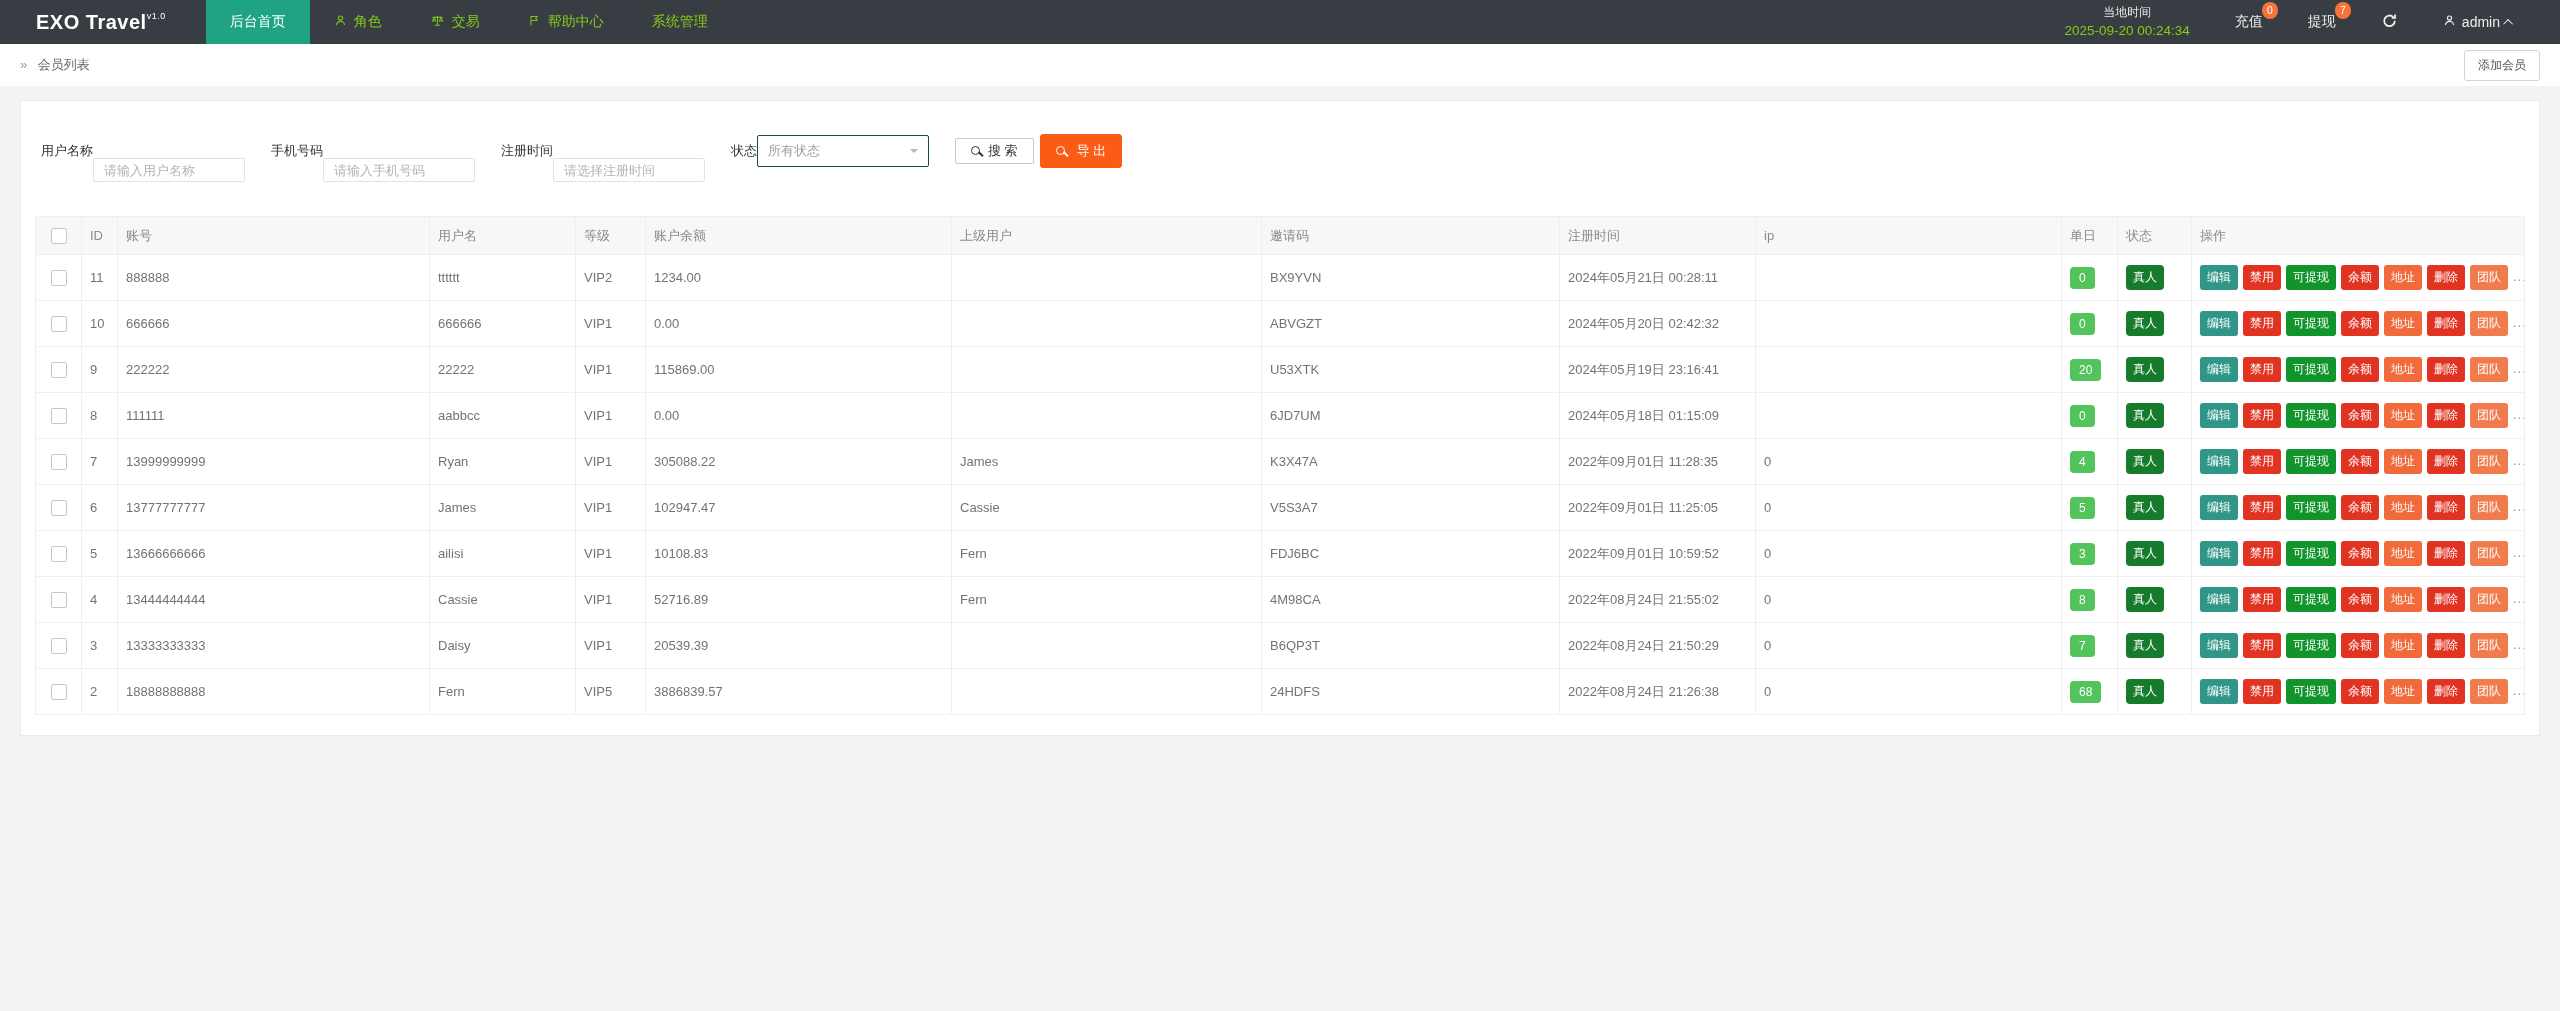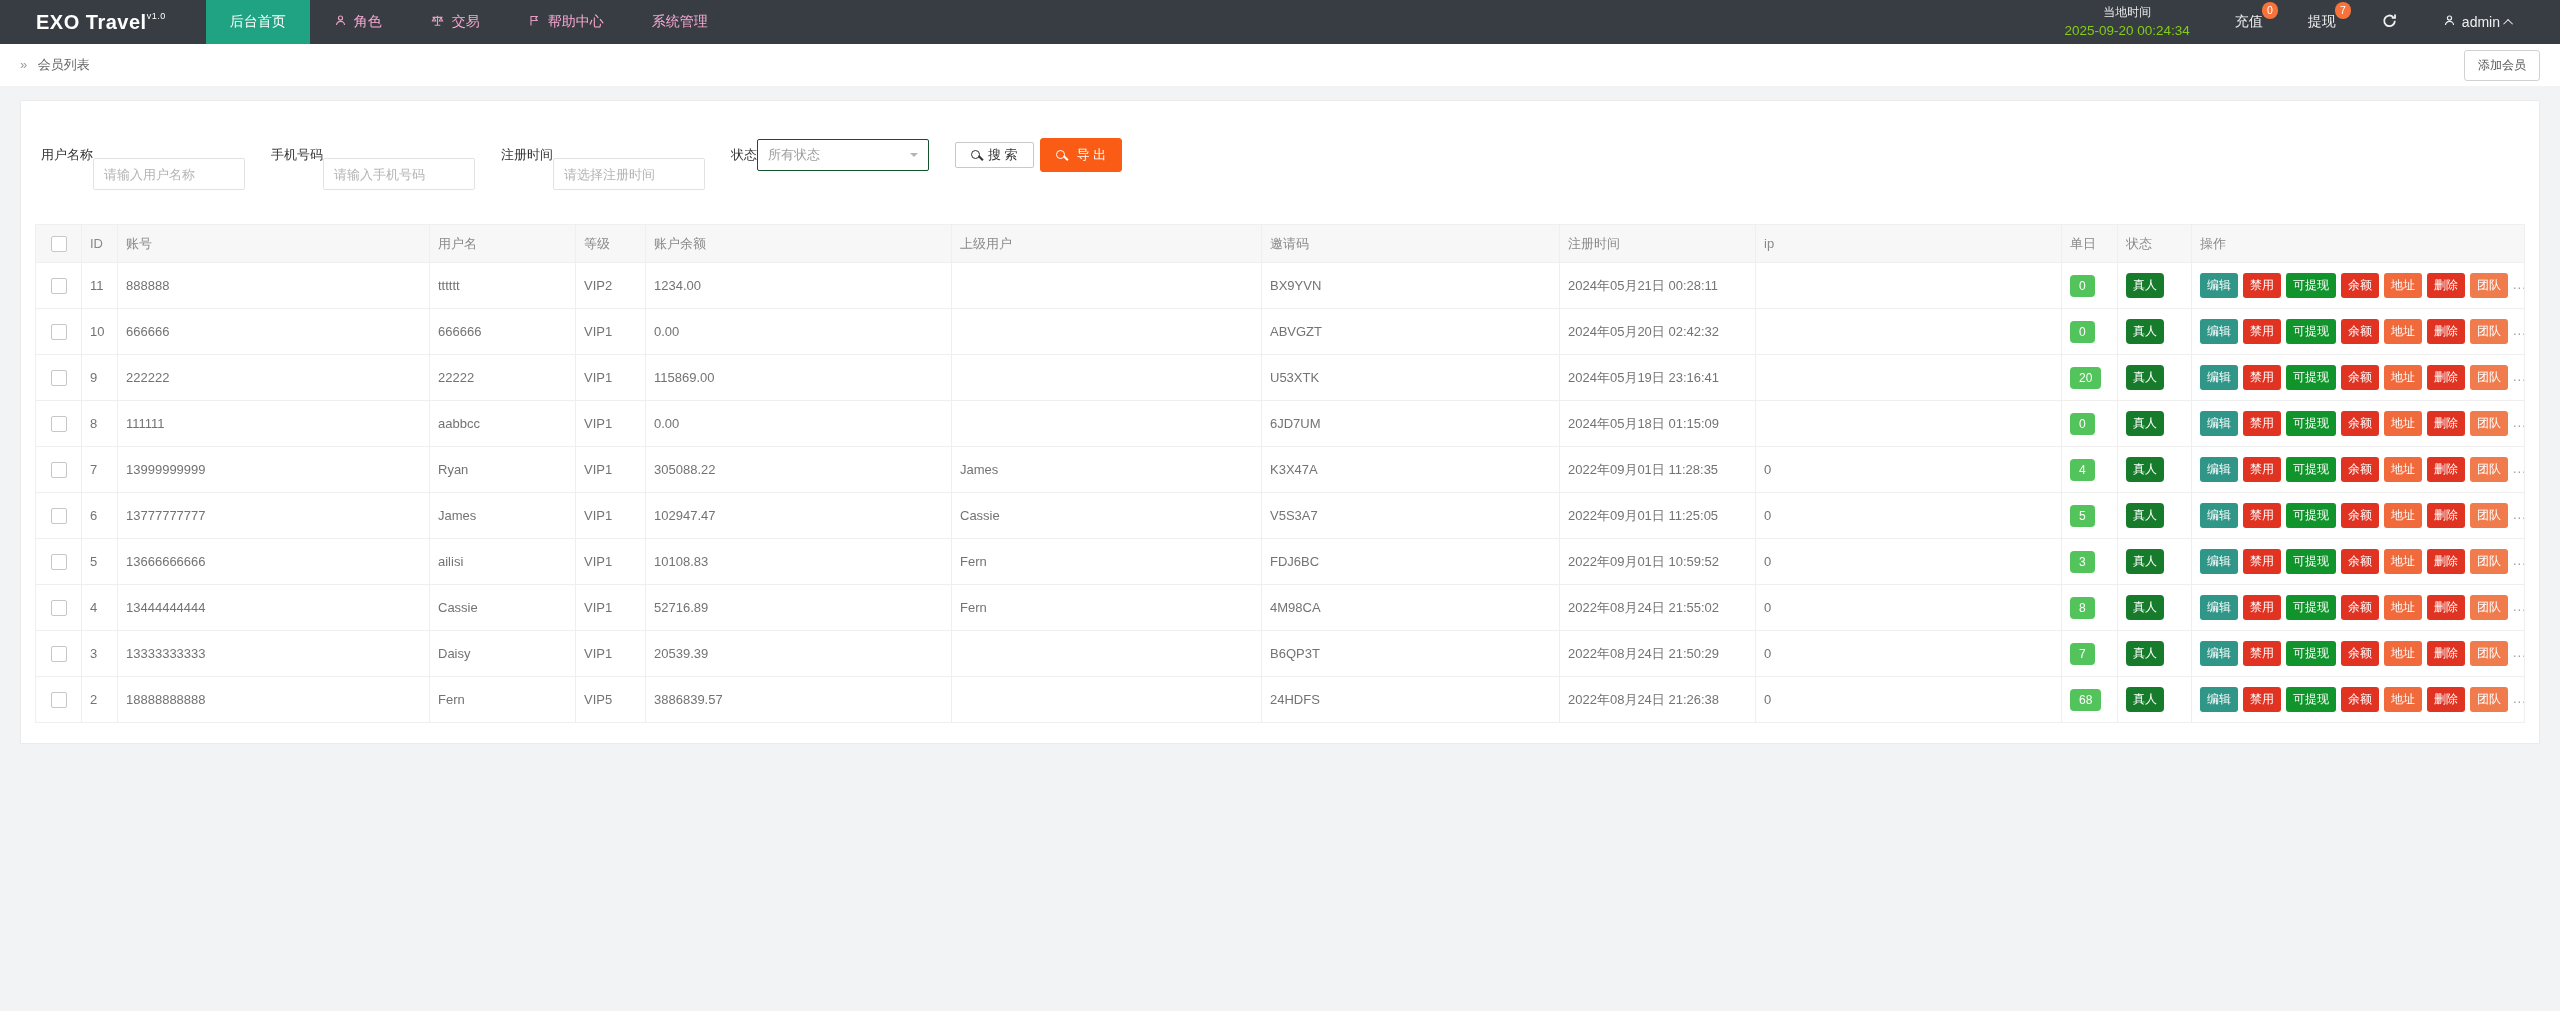--- a/index.html
+++ b/index.html
@@ -4,21 +4,21 @@
 <style>
   * { margin:0; padding:0; box-sizing:border-box; }
   html,body { width:2560px; height:1011px; overflow:hidden; }
   body { background:#f2f3f4; font-family:"Liberation Sans","DejaVu Sans",sans-serif; }
 
   
   .navbar { height:44px; background:#373d42; display:flex; align-items:stretch; color:#e3e3e3; }
   .logo { display:flex; align-items:center; padding:0 40px 0 36px; color:#fff; font-size:20px; font-weight:bold; letter-spacing:.5px; }
   .logo sup { font-size:9px; font-weight:normal; margin-left:0; transform:translateY(-6px); }
   .nav-menu { display:flex; align-items:stretch; }
-  .nav-item { display:flex; align-items:center; gap:7px; padding:0 24px; font-size:14px; color:#f9a8d4; cursor:pointer; text-decoration:none; }
+  .nav-item { display:flex; align-items:center; gap:7px; padding:0 24px; font-size:14px; color:#84cc16; cursor:pointer; text-decoration:none; }
   .nav-item.active { background:#1fa382; color:#fff; }
   .nav-item svg { opacity:.9; }
   .nav-right { margin-left:auto; display:flex; align-items:center; gap:45px; padding-right:47px; }
   .time-block { text-align:center; line-height:1.5; }
   .time-label { font-size:12px; color:#e9e9e9; }
   .time-value { font-size:13.5px; color:#84cc16;text-align:right; }
   .nav-link { position:relative; font-size:14px; color:#efefef; cursor:pointer; display:flex; align-items:center; gap:6px; text-decoration:none; }
   .nbadge { position:absolute; top:-11px; right:-15px; background:#f7733c; color:#fff; font-size:10.5px; line-height:1; border-radius:9px; padding:3px 5px; min-width:9px; text-align:center; }
   .chev { width:7px; height:7px; border-left:1.6px solid #e9e9e9; border-top:1.6px solid #e9e9e9; transform:rotate(45deg) translateY(2px); display:inline-block; }
 
@@ -27,21 +27,21 @@
   .breadcrumb { font-size:13px; color:#666; }
   .crumb-arrow { color:#9a9a9a; margin-right:7px; }
   .btn-add { background:#fff; border:1px solid #d2d2d2; border-radius:3px; padding:6px 13px; font-size:12px; color:#555; cursor:pointer; }
 
   
   .card { margin:14px 20px 0; background:#fff; border:1px solid #ebebeb; padding:18px 14px 20px; }
 
   
   .filter-row { display:flex; align-items:center; padding-left:6px; }
   .fgroup { display:flex; align-items:center; gap:0; margin-right:26px; font-size:13px; color:#333; }
-  .fgroup input { width:152px; height:32px; border:1px solid #e2e2e2; border-radius:2px; padding:0 10px; font-size:13px; color:#333; outline:none;margin-top:39px; }
+  .fgroup input { width:152px; height:24px; border:1px solid #e2e2e2; border-radius:2px; padding:0 10px; font-size:13px; color:#333; outline:none;margin-top:39px; }
   .fgroup input::placeholder { color:#b4b4b4; }
   .selectbox { width:172px; height:32px; border:1px solid #14532d; border-radius:2px; display:flex; align-items:center; justify-content:space-between; padding:0 10px; font-size:13px; color:#9c9c9c; background:#fff; cursor:pointer; }
   .caret { width:0; height:0; border:4.5px solid transparent; border-top-color:#b5b5b5; transform:translateY(2px); }
   .btn-search { height:26px; padding:0 15px; background:#fff; border:1px solid #c9c9c9; border-radius:2px; font-size:13px; color:#333; display:flex; align-items:center; gap:8px; cursor:pointer; }
   .btn-export { height:34px; padding:0 15px; background:#fa5c15; border:1px solid #fa5c15; border-radius:3px; font-size:13px; color:#fff; display:flex; align-items:center; gap:12px; margin-left:6px; cursor:pointer; }
   .lens { width:9px; height:9px; border:1.5px solid currentColor; border-radius:50%; position:relative; display:inline-block; }
   .lens::after { content:""; position:absolute; width:5.5px; height:1.6px; background:currentColor; right:-4.5px; bottom:-1px; transform:rotate(45deg); }
 
   
   table { width:100%; border-collapse:collapse; table-layout:fixed; margin-top:34px; font-size:13px; color:#737373; }

